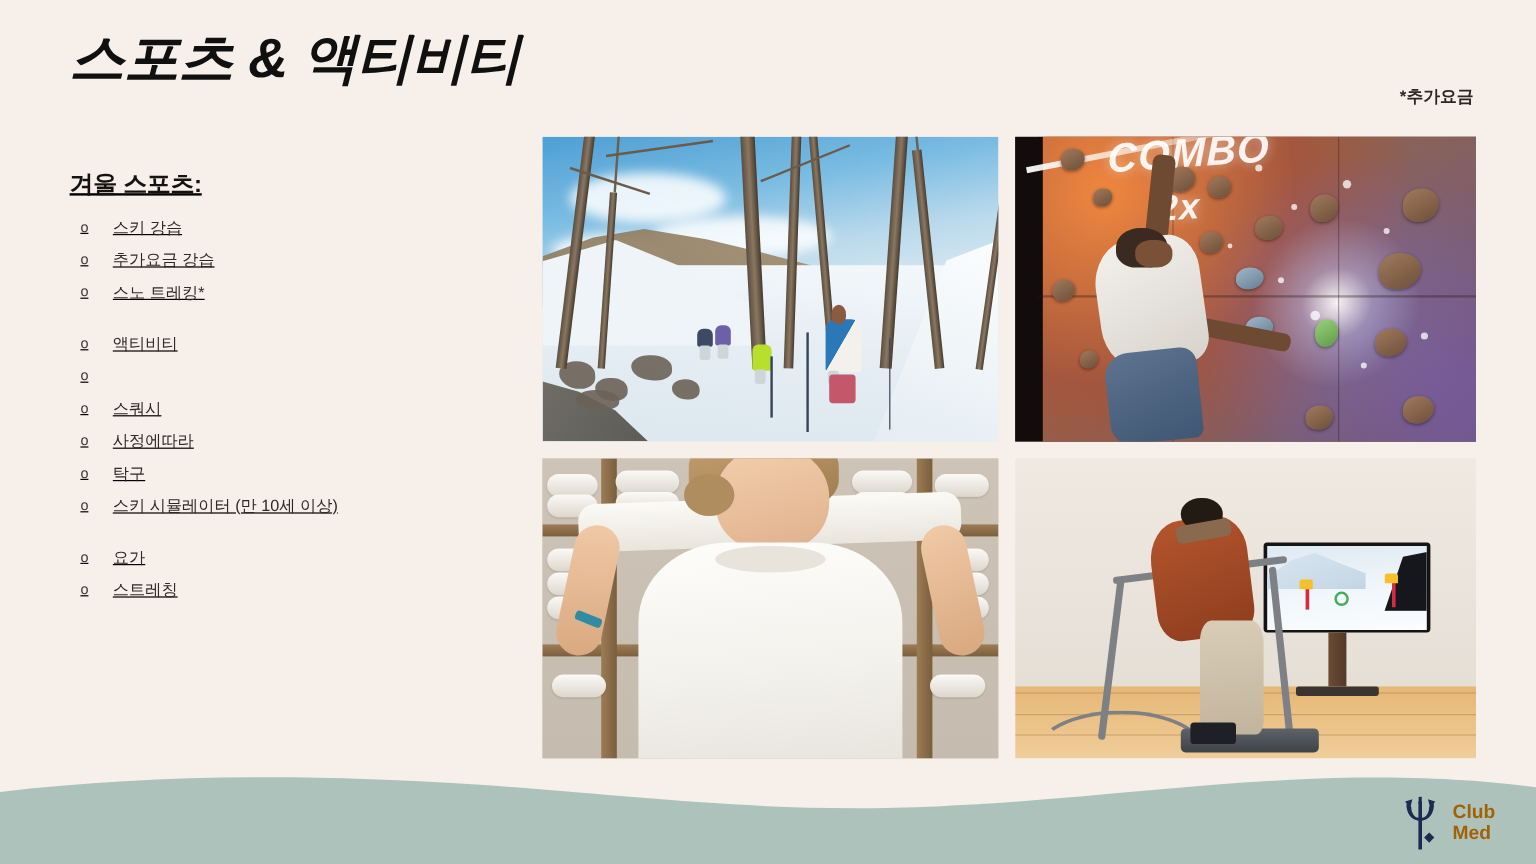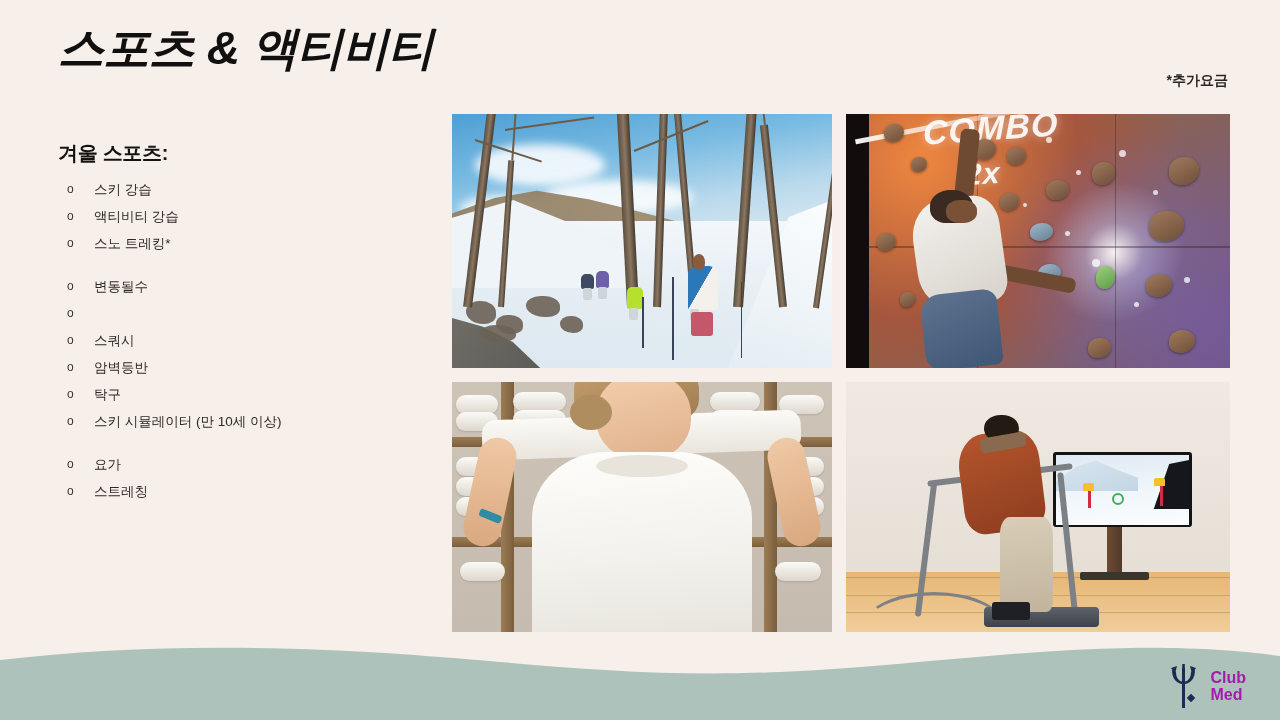--- a/index.html
+++ b/index.html
@@ -18,21 +18,21 @@
     color:#111010; letter-spacing:-0.5px; line-height:1.15;
     white-space:nowrap;
   }
   .fee-note {
     position:absolute; right:52px; top:72px;
     font-size:14px; font-weight:bold; color:#2b2725;
   }
 
   
   .left-col { position:absolute; left:58px; top:140px; width:380px; }
-  .cat-block { margin-bottom:16px; }
+  .cat-block { margin-bottom:16px;text-decoration:underline; }
   .cat-heading {
     font-size:20px; font-weight:bold; color:#141312;
     margin-bottom:9px; letter-spacing:-0.3px;
   }
   .cat-list { list-style:none; }
   .cat-item {
     display:flex; align-items:center;
     font-size:13.5px; color:#2d2926;
     height:27px; line-height:27px;
   }
@@ -197,66 +197,66 @@
   
   .footer-wrap { position:absolute; left:0; bottom:0; width:1280px; height:86px; }
   .footer-wave { position:absolute; left:0; bottom:0; width:1280px; height:86px; display:block; }
   .footer-text {
     position:absolute; left:22px; bottom:26px;
     font-size:13px; font-style:italic; font-weight:bold; color:#1d2333;
     letter-spacing:-0.2px;
   }
   .logo { position:absolute; right:34px; bottom:10px; display:flex; align-items:center; gap:5px; }
   .logo-words { display:flex; flex-direction:column; line-height:1.08;
-    font-size:16px; font-weight:bold; color:#a21caf; }
+    font-size:16px; font-weight:bold; color:#a16207; }
 </style>
 </head>
 <body>
 
 <div class="slide">
 
   <div class="title">스포츠 &amp; 액티비티</div>
   <div class="fee-note">*추가요금</div>
 
   <div class="left-col">
 
     <div class="cat-block">
       <div class="cat-heading">겨울 스포츠:</div>
       <ul class="cat-list">
         <li class="cat-item">
           <span class="bullet-mark">o</span>
           <span class="item-text">스키 강습</span>
         </li>
         <li class="cat-item">
           <span class="bullet-mark">o</span>
-          <span class="item-text">액티비티 강습</span>
+          <span class="item-text">추가요금 강습</span>
         </li>
         <li class="cat-item">
           <span class="bullet-mark">o</span>
           <span class="item-text">스노 트레킹*</span>
         </li>
       </ul>
     </div>
 
     <div class="cat-block">
       <ul class="cat-list">
         <li class="cat-item">
           <span class="bullet-mark">o</span>
-          <span class="item-text">변동될수</span>
+          <span class="item-text">액티비티</span>
         </li>
         <li class="cat-item">
           <span class="bullet-mark">o</span>
         </li>
         <li class="cat-item">
           <span class="bullet-mark">o</span>
           <span class="item-text">스쿼시</span>
         </li>
         <li class="cat-item">
           <span class="bullet-mark">o</span>
-          <span class="item-text">암벽등반</span>
+          <span class="item-text">사정에따라</span>
         </li>
         <li class="cat-item">
           <span class="bullet-mark">o</span>
           <span class="item-text">탁구</span>
         </li>
         <li class="cat-item">
           <span class="bullet-mark">o</span>
           <span class="item-text">스키 시뮬레이터 (만 10세 이상)</span>
         </li>
       </ul>

